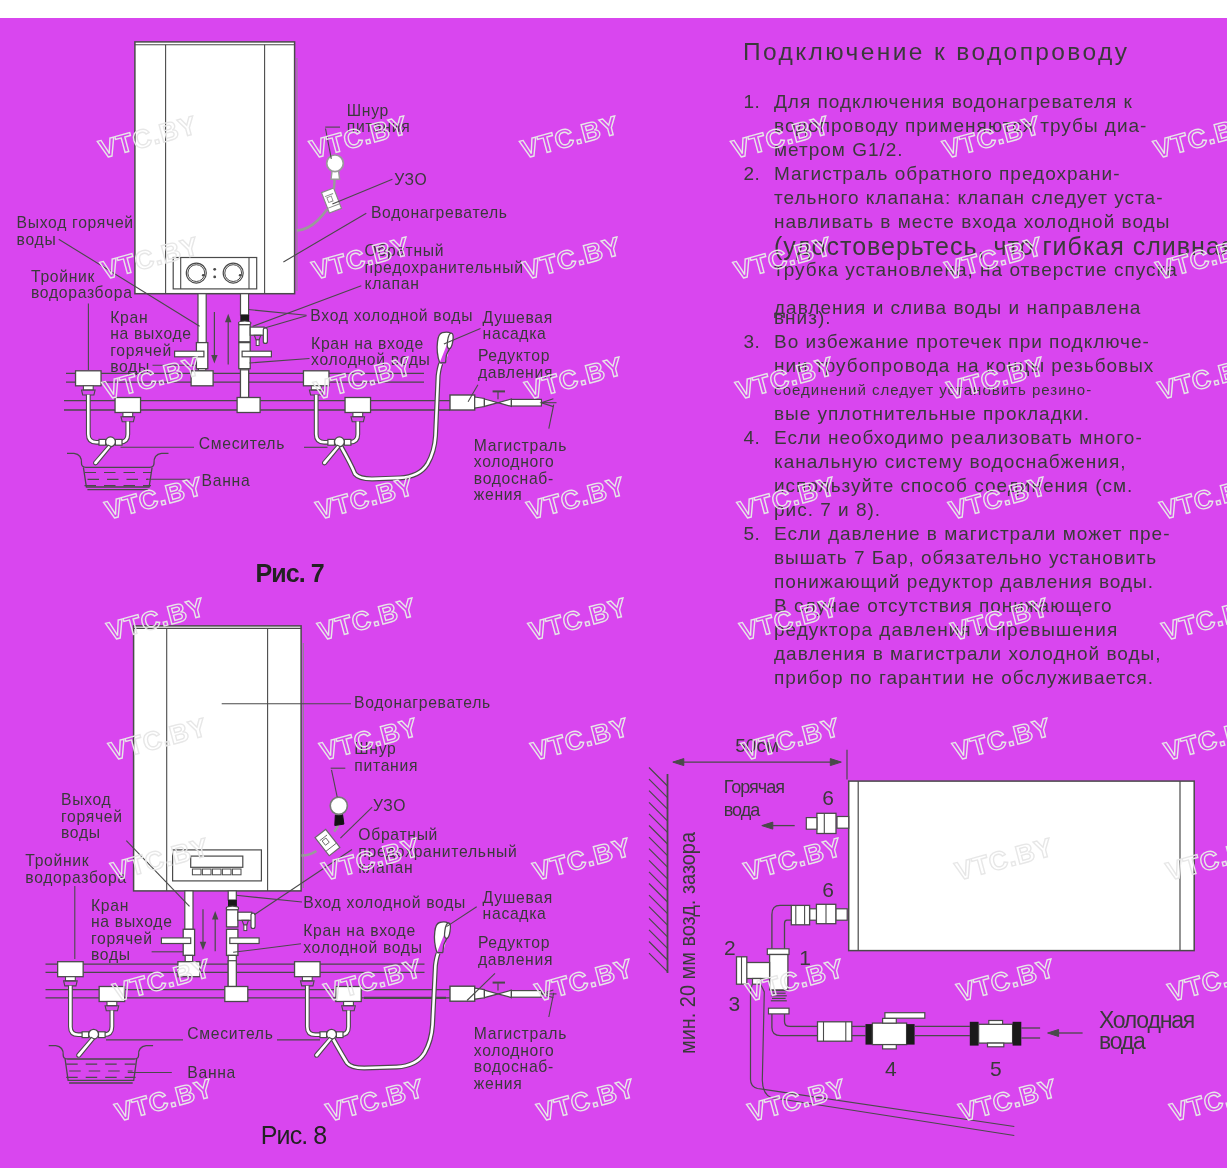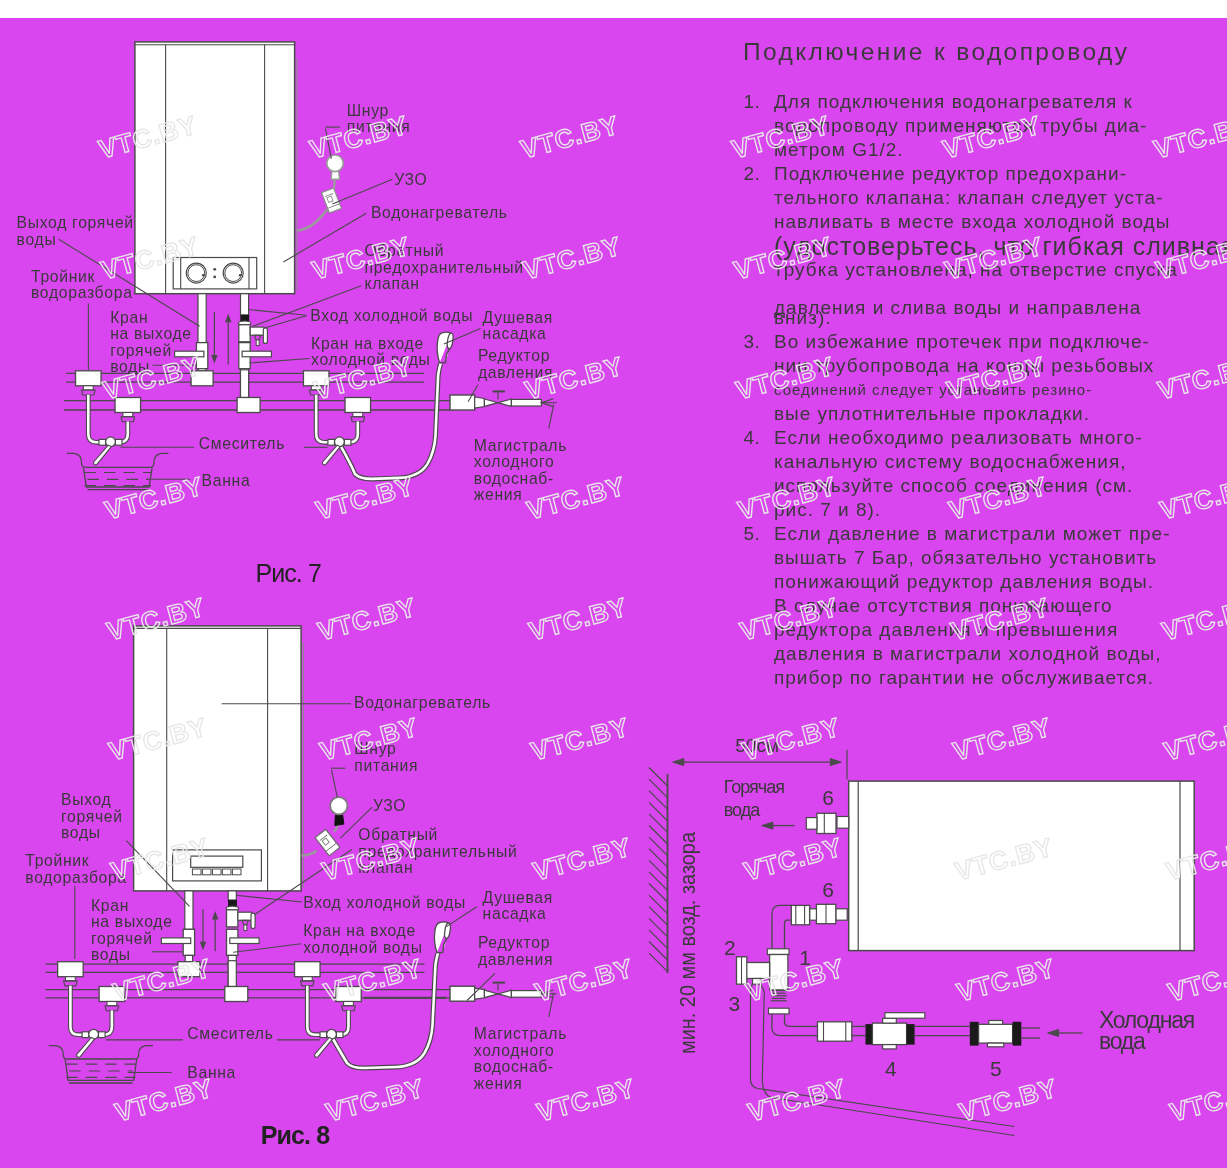--- a/index.html
+++ b/index.html
@@ -10,21 +10,21 @@
 <div id="page">
 
 <div style="position:absolute;left:743px;top:20px;font-size:24.5px;letter-spacing:2.4px;color:#3a3a3a;white-space:nowrap">Подключение к водопроводу</div>
 
 <div style="position:absolute;left:0;top:0;color:#3a3a3a">
       <div style="position:absolute;left:743.5px;top:71.5px;line-height:24px;font-size:19px;letter-spacing:0.5px">1.</div>
       <div style="position:absolute;left:774px;top:71.5px;line-height:24px;font-size:19px;letter-spacing:1.0px;white-space:nowrap">Для подключения водонагревателя к</div>
       <div style="position:absolute;left:774px;top:95.5px;line-height:24px;font-size:19px;letter-spacing:1.0px;white-space:nowrap">водопроводу применяются трубы диа-</div>
       <div style="position:absolute;left:774px;top:119.5px;line-height:24px;font-size:19px;letter-spacing:1.0px;white-space:nowrap">метром G1/2.</div>
       <div style="position:absolute;left:743.5px;top:143.5px;line-height:24px;font-size:19px;letter-spacing:0.5px">2.</div>
-      <div style="position:absolute;left:774px;top:143.5px;line-height:24px;font-size:19px;letter-spacing:1.0px;white-space:nowrap">Подключение редуктор предохрани-</div>
+      <div style="position:absolute;left:774px;top:143.5px;line-height:24px;font-size:19px;letter-spacing:1.0px;white-space:nowrap">Магистраль обратного предохрани-</div>
       <div style="position:absolute;left:774px;top:167.5px;line-height:24px;font-size:19px;letter-spacing:1.0px;white-space:nowrap">тельного клапана: клапан следует уста-</div>
       <div style="position:absolute;left:774px;top:191.5px;line-height:24px;font-size:19px;letter-spacing:1.0px;white-space:nowrap">навливать в месте входа холодной воды</div>
       <div style="position:absolute;left:774px;top:215.5px;line-height:24px;font-size:25px;letter-spacing:1.0px;white-space:nowrap">(удостоверьтесь, что гибкая сливная</div>
       <div style="position:absolute;left:774px;top:239.5px;line-height:24px;font-size:19px;letter-spacing:1.0px;white-space:nowrap">трубка установлена, на отверстие спуска</div>
       <div style="position:absolute;left:774px;top:278px;line-height:24px;font-size:19px;letter-spacing:1.0px;white-space:nowrap">давления и слива воды и направлена</div>
       <div style="position:absolute;left:774px;top:287.5px;line-height:24px;font-size:19px;letter-spacing:1.0px;white-space:nowrap">вниз).</div>
       <div style="position:absolute;left:743.5px;top:311.5px;line-height:24px;font-size:19px;letter-spacing:0.5px">3.</div>
       <div style="position:absolute;left:774px;top:311.5px;line-height:24px;font-size:19px;letter-spacing:1.0px;white-space:nowrap">Во избежание протечек при подключе-</div>
       <div style="position:absolute;left:774px;top:335.5px;line-height:24px;font-size:19px;letter-spacing:1.0px;white-space:nowrap">нии трубопровода на концы резьбовых</div>
       <div style="position:absolute;left:774px;top:359.5px;line-height:24px;font-size:15px;letter-spacing:1.0px;white-space:nowrap">соединений следует установить резино-</div>
@@ -596,23 +596,23 @@
 <line x1="1021.3" y1="1010.0" x2="1040.1" y2="1010.0" stroke="#4a4a4a" stroke-width="1.3"></line>
 <line x1="1021.3" y1="1020.0" x2="1040.1" y2="1020.0" stroke="#4a4a4a" stroke-width="1.3"></line>
 
 <line x1="1056" y1="1015.0" x2="1082.6" y2="1015.0" stroke="#4a4a4a" stroke-width="1.3"></line>
 <path d="M1047.6,1015 L1058.6,1011.5 L1058.6,1018.5 Z" fill="#4a4a4a" stroke="#4a4a4a" stroke-width="1" stroke-linecap="butt"></path>
 
 <text x="1098.9" y="1009.5" font-size="23" letter-spacing="-1.2" fill="#3a3a3a" font-weight="normal" text-anchor="start">Холодная</text>
 <text x="1098.9" y="1030.5" font-size="23" letter-spacing="-1.2" fill="#3a3a3a" font-weight="normal" text-anchor="start">вода</text>
 </svg>
 
-<div style="position:absolute;left:255.4px;top:540.6px;font-size:25px;letter-spacing:-0.9px;font-weight:normal;color:#222;white-space:nowrap">Рис. 7</div>
-
-<div style="position:absolute;left:260.8px;top:1102.6px;font-size:25px;letter-spacing:-0.9px;font-weight:bold;color:#222;white-space:nowrap">Рис. 8</div>
+<div style="position:absolute;left:255.4px;top:540.6px;font-size:25px;letter-spacing:-0.9px;font-weight:bold;color:#222;white-space:nowrap">Рис. 7</div>
+
+<div style="position:absolute;left:260.8px;top:1102.6px;font-size:25px;letter-spacing:-0.9px;font-weight:normal;color:#222;white-space:nowrap">Рис. 8</div>
 <svg width="1227" height="1168" style="position:absolute;left:0;top:0;pointer-events:none" font-family="Liberation Sans, sans-serif">
 
 <text x="148" y="128" transform="rotate(-15 148 120)" text-anchor="middle" font-size="26" font-weight="bold" letter-spacing="0.8" fill="none" stroke="#e7e7e7" stroke-width="1.35">VTC.BY</text>
 <text x="359" y="128" transform="rotate(-15 359 120)" text-anchor="middle" font-size="26" font-weight="bold" letter-spacing="0.8" fill="none" stroke="#e7e7e7" stroke-width="1.35">VTC.BY</text>
 <text x="570" y="128" transform="rotate(-15 570 120)" text-anchor="middle" font-size="26" font-weight="bold" letter-spacing="0.8" fill="none" stroke="#e7e7e7" stroke-width="1.35">VTC.BY</text>
 <text x="781" y="128" transform="rotate(-15 781 120)" text-anchor="middle" font-size="26" font-weight="bold" letter-spacing="0.8" fill="none" stroke="#e7e7e7" stroke-width="1.35">VTC.BY</text>
 <text x="992" y="128" transform="rotate(-15 992 120)" text-anchor="middle" font-size="26" font-weight="bold" letter-spacing="0.8" fill="none" stroke="#e7e7e7" stroke-width="1.35">VTC.BY</text>
 <text x="1203" y="128" transform="rotate(-15 1203 120)" text-anchor="middle" font-size="26" font-weight="bold" letter-spacing="0.8" fill="none" stroke="#e7e7e7" stroke-width="1.35">VTC.BY</text>
 <text x="150" y="249" transform="rotate(-15 150 240)" text-anchor="middle" font-size="26" font-weight="bold" letter-spacing="0.8" fill="none" stroke="#e7e7e7" stroke-width="1.35">VTC.BY</text>
 <text x="361" y="249" transform="rotate(-15 361 240)" text-anchor="middle" font-size="26" font-weight="bold" letter-spacing="0.8" fill="none" stroke="#e7e7e7" stroke-width="1.35">VTC.BY</text>

